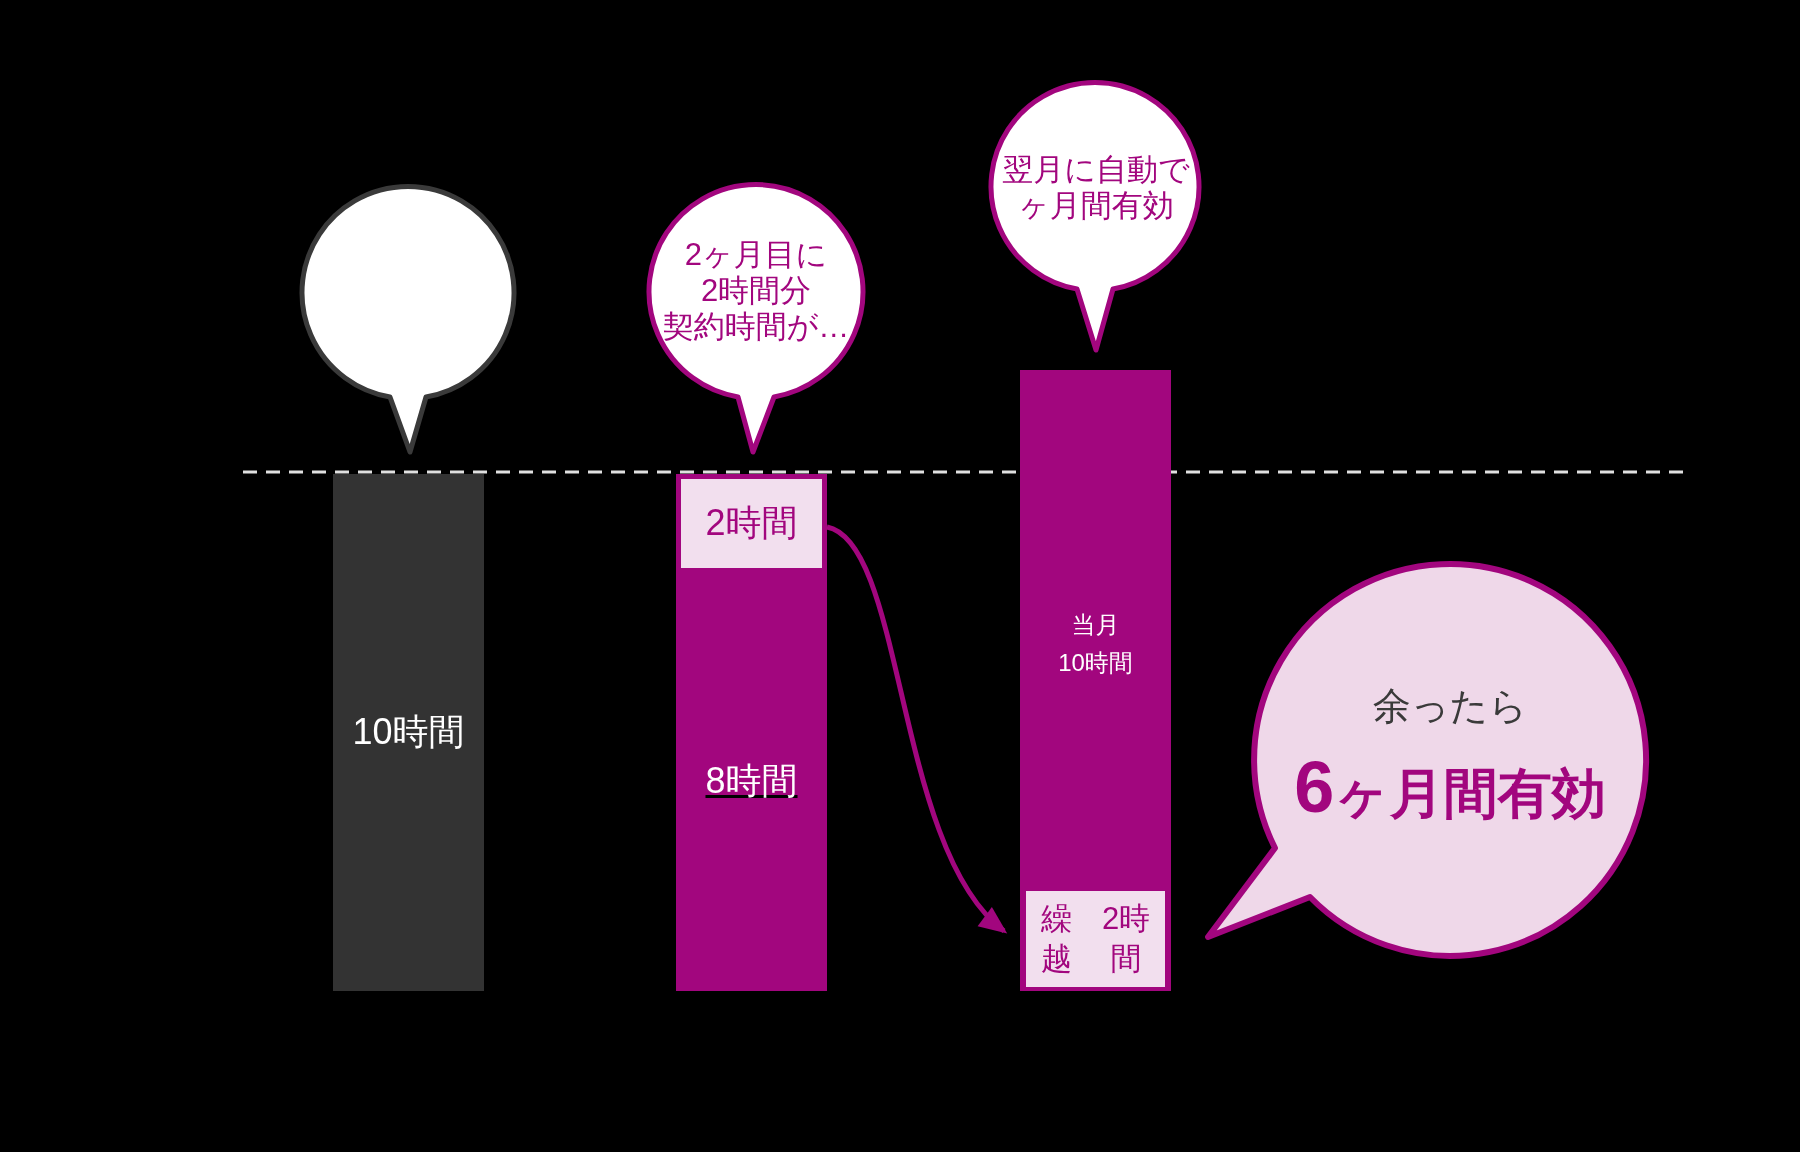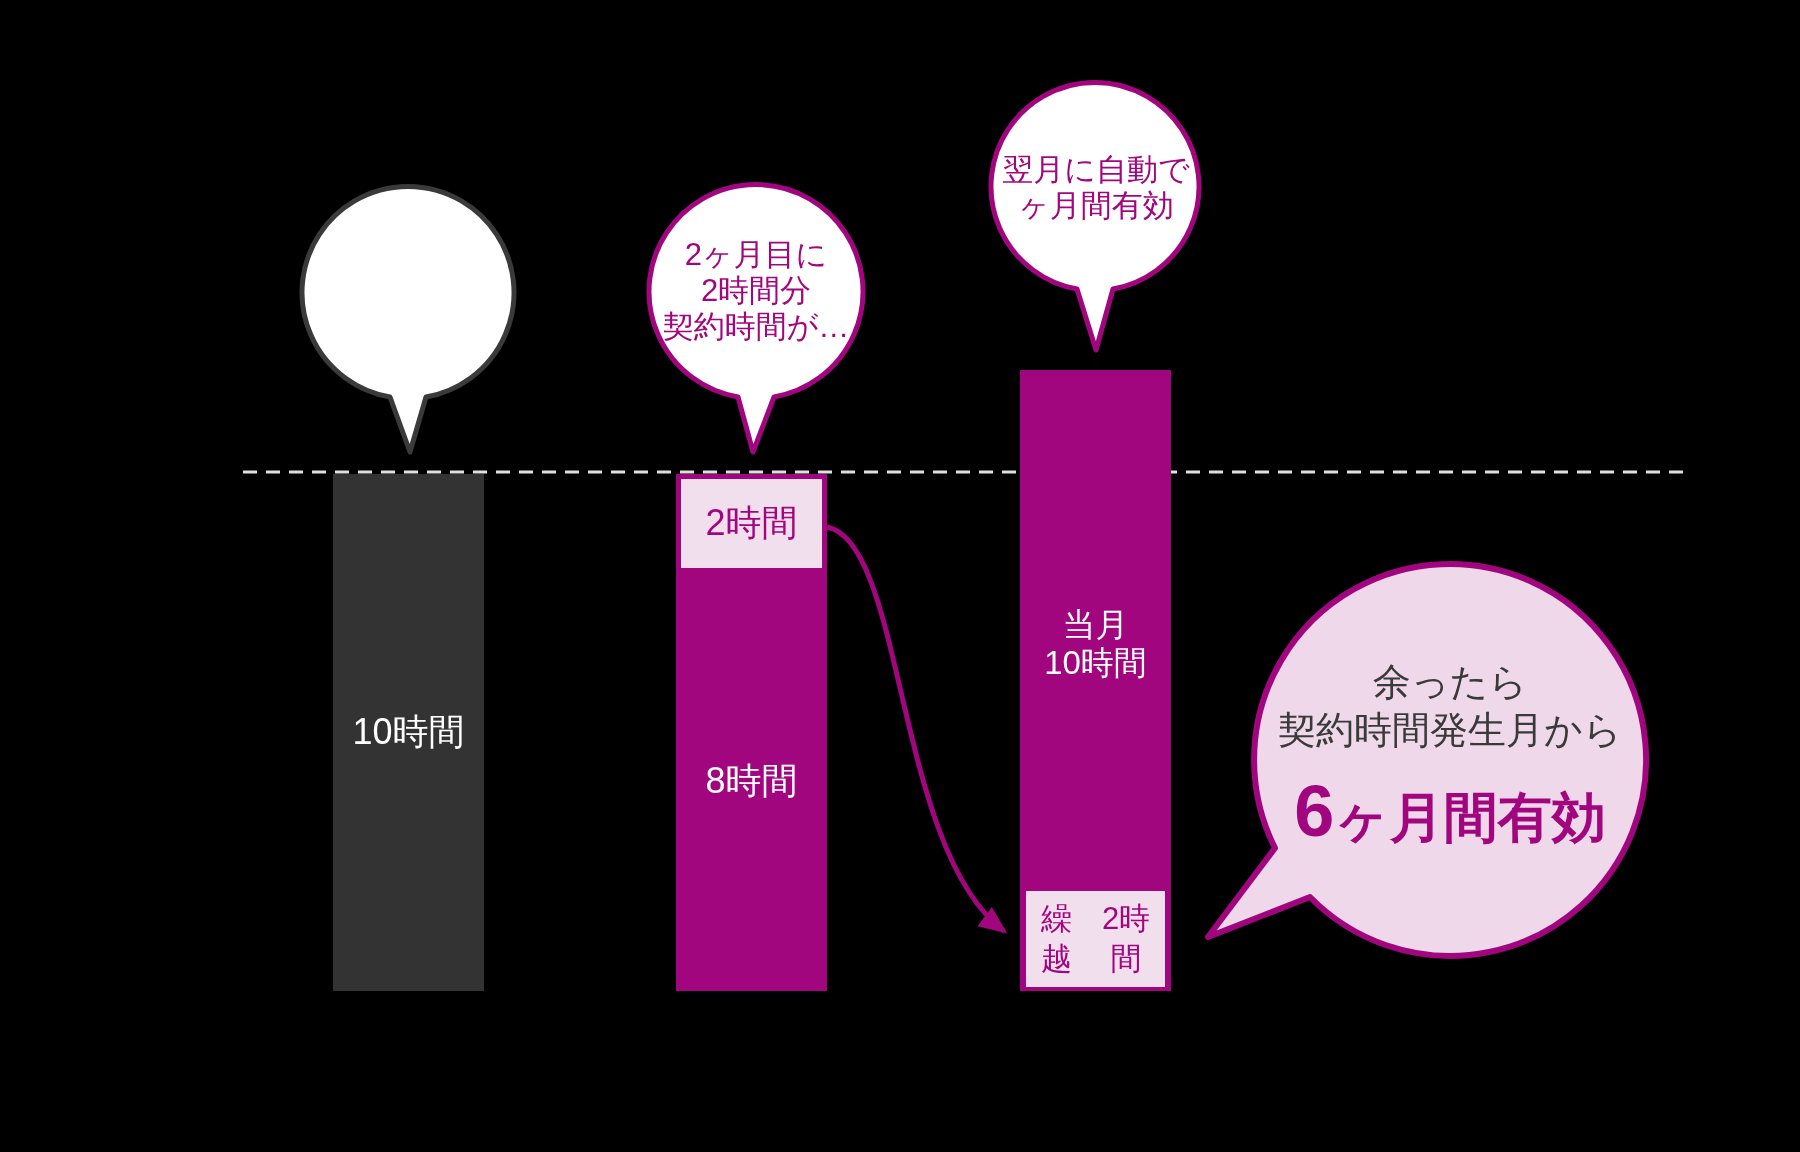--- a/index.html
+++ b/index.html
@@ -15,28 +15,28 @@
   .bar-magenta3{left:1020px;top:370px;width:151px;height:621px;background:#A2067E;}
   .bar-label{color:#FFFFFF;font-size:36px;font-weight:500;text-align:center;}
   
   .surplus-box{
     position:absolute;left:5px;top:5px;width:141px;height:89px;background:#F2DFEE;
     display:flex;align-items:center;justify-content:center;
   }
   .surplus-label{color:#A2067E;font-size:36px;font-weight:500;}
   .used-zone{
     position:absolute;left:0;top:98px;width:151px;height:419px;
-    display:flex;align-items:center;justify-content:center;
+    display:flex;align-items:center;justify-content:center;text-decoration:underline;
   }
   
   .current-zone{
     position:absolute;left:0;top:0;width:151px;height:521px;padding-top:26px;box-sizing:border-box;
     display:flex;flex-direction:column;align-items:center;justify-content:center;
   }
-  .current-line{color:#FFFFFF;font-size:33px;font-weight:500;line-height:38px;}
+  .current-line{color:#FFFFFF;font-size:24px;font-weight:500;line-height:38px;}
   .carry-box{
     position:absolute;left:6px;bottom:4px;width:139px;height:96px;background:#F2DFEE;
     display:flex;align-items:center;justify-content:center;
   }
   .carry-line{color:#A2067E;font-size:31px;font-weight:500;line-height:40px;text-align:center;}
   
   .bubble-text{
     position:absolute;display:flex;flex-direction:column;align-items:center;justify-content:center;
     text-align:center;
   }
@@ -110,17 +110,16 @@
     <div class="bubble-line">契約時間が…</div>
   </div>
 
   <div class="bubble-text bubble-magenta" style="left:992px;top:83px;width:208px;height:210px;">
     <div class="bubble-line">翌月に自動で</div>
     <div class="bubble-line">ヶ月間有効</div>
   </div>
 
   <div class="validity-text">
     <div class="validity-line">余ったら</div>
-    <div class="validity-line">契約時間発生月から</div>
     <div class="validity-big"><span class="big-num">6</span><span>ヶ月間有効</span></div>
   </div>
 
 </div>
 
 </body></html>

